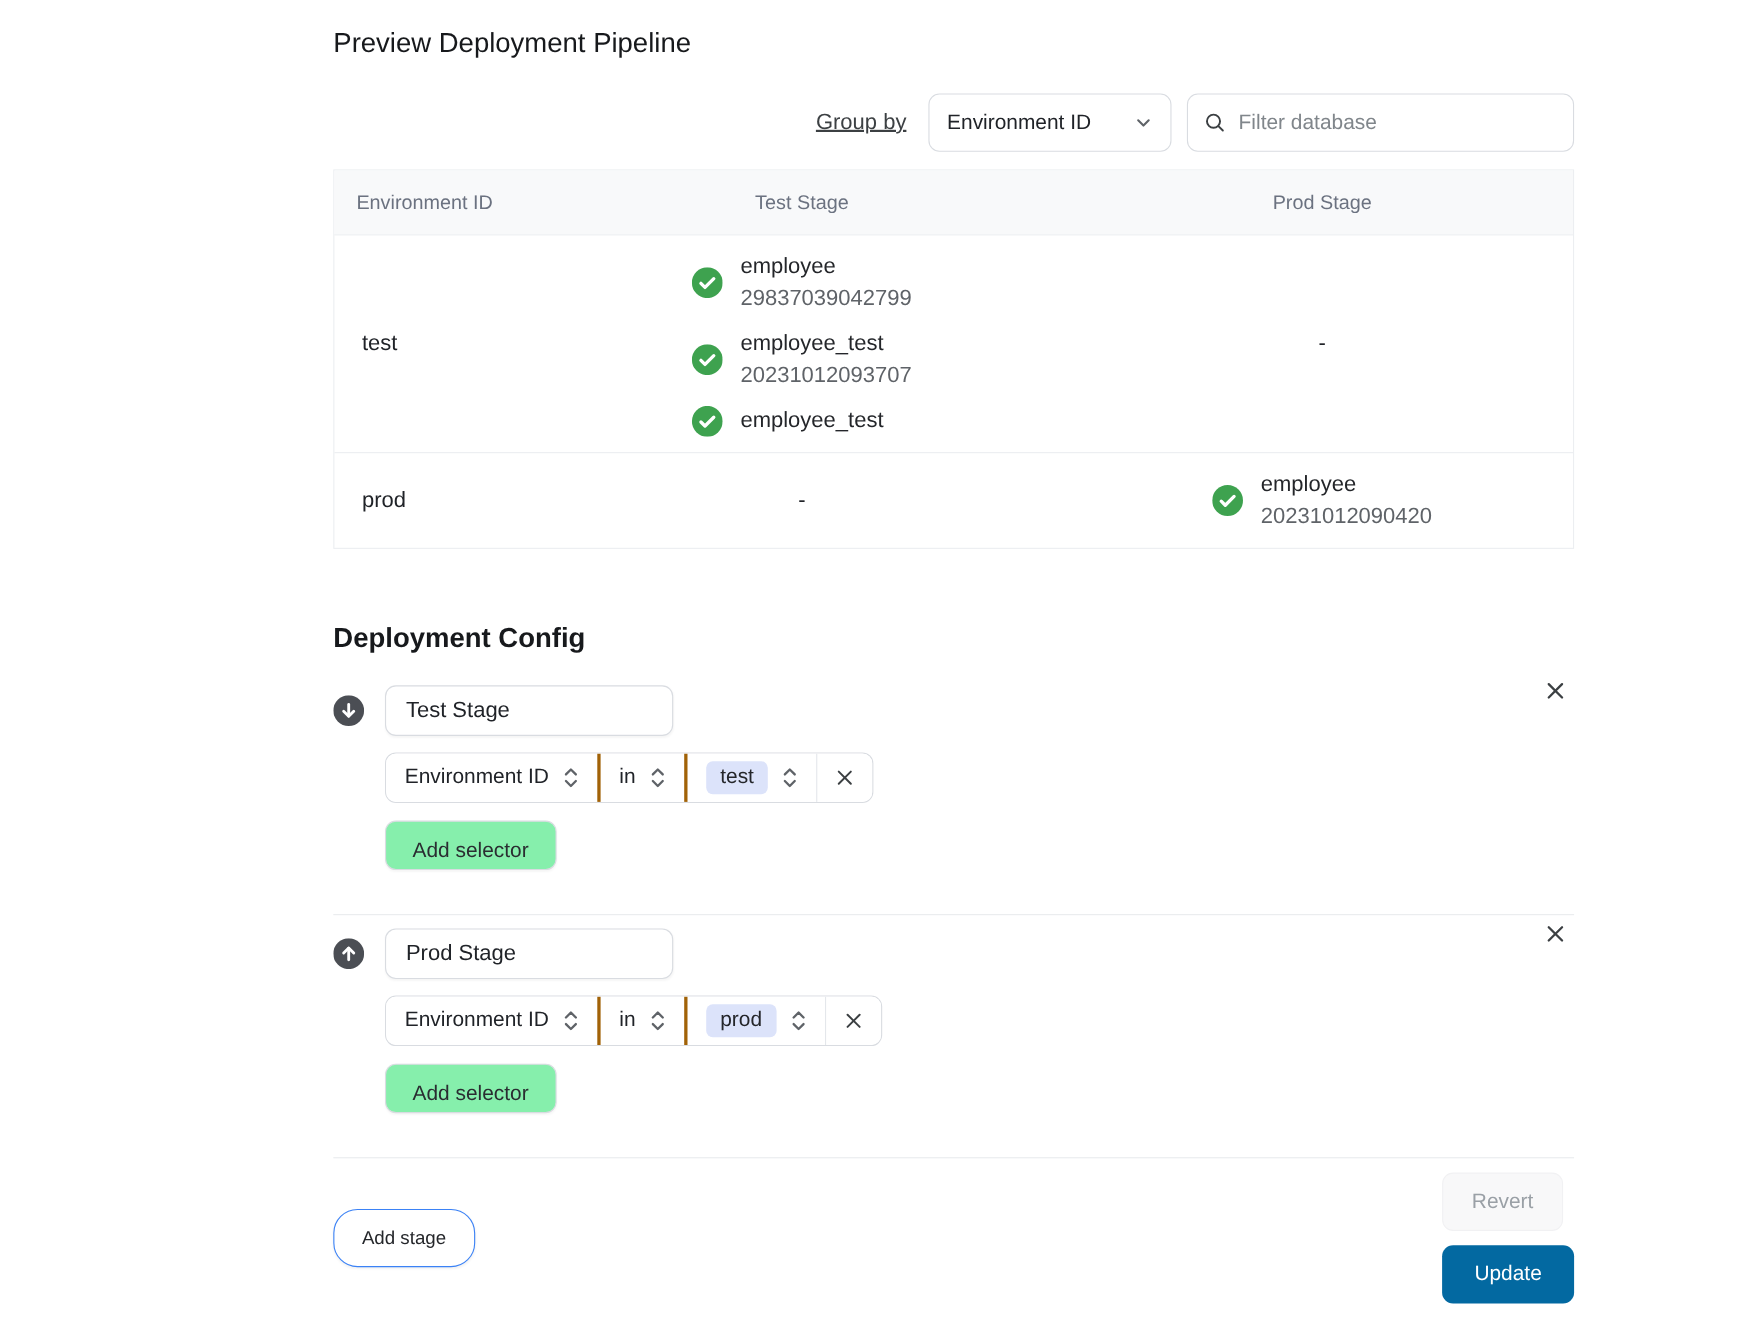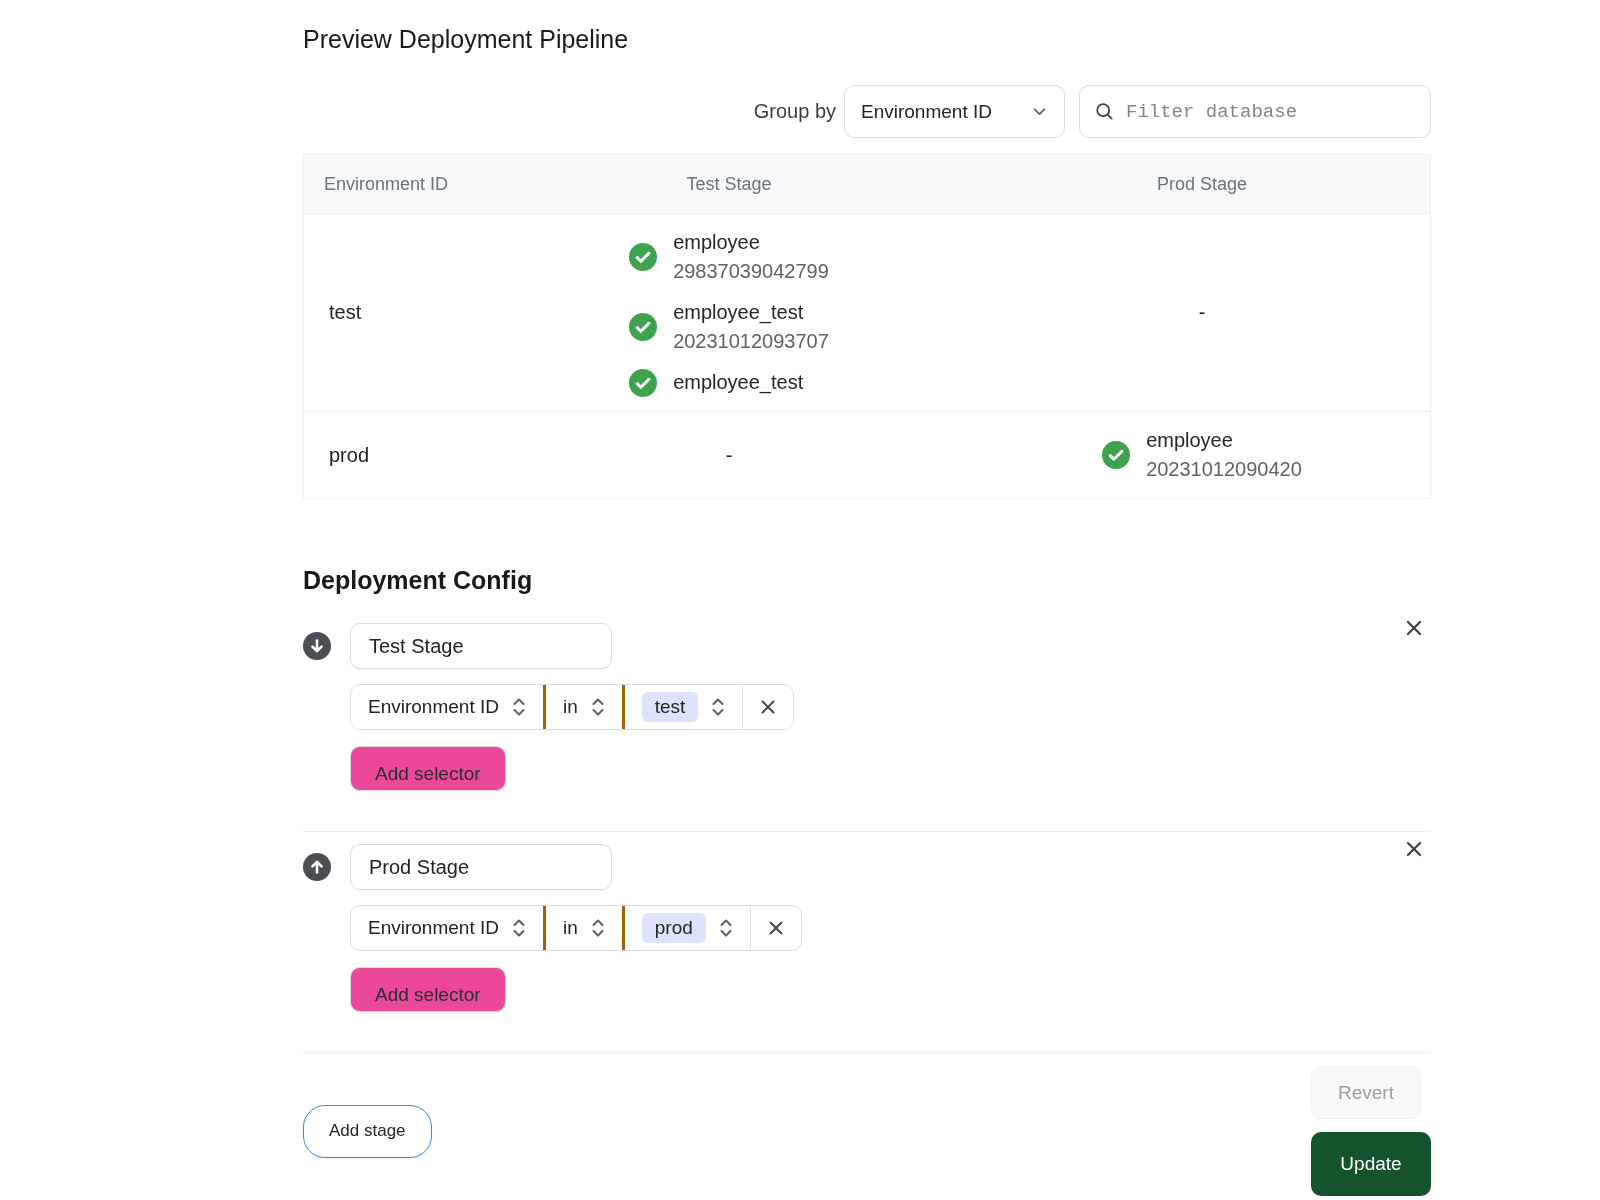--- a/index.html
+++ b/index.html
@@ -4,27 +4,27 @@
 <style>
   * { margin:0; padding:0; box-sizing:border-box; }
   html,body { width:1600px; height:1200px; background:#ffffff; overflow:hidden;
     font-family:"Liberation Sans", sans-serif; color:#202328; }
   .content { margin-left:303px; width:1128px; }
 
   .page-title { padding-top:24px; font-size:25px; line-height:30px; font-weight:400; color:#17191c; }
 
   
   .controls { margin-top:31px; display:flex; justify-content:flex-end; align-items:center; height:53px; }
-  .groupby-label { font-size:20px; color:#3c4043; margin-right:8px; }
+  .groupby-label { font-size:20px; color:#3c4043; margin-right:20px;text-decoration:underline; }
   .select { width:221px; height:53px; border:1px solid #d9dce1; border-radius:10px;
     display:flex; align-items:center; justify-content:space-between; padding:0 16px;
     font-size:19px; color:#202328; cursor:pointer; background:#fff; }
   .search { margin-left:14px; width:352px; height:53px; border:1px solid #d9dce1; border-radius:10px;
     display:flex; align-items:center; padding:0 14px; gap:11px; background:#fff; }
-  .search input { border:none; outline:none; font-size:19px; flex:1; color:#3b82f6; font-family:Liberation Mono, monospace; }
+  .search input { border:none; outline:none; font-size:19px; flex:1; color:#3b82f6; font-family:Liberation Sans, sans-serif; }
   .search input::placeholder { color:#80868b; }
 
   
   .table { margin-top:16px; border:1px solid #eceef1; }
   .thead { display:flex; background:#f8f9fa; height:58px; align-items:center;
     color:#6b7280; font-size:18px; font-weight:500; }
   .col-env { width:250px; padding-left:20px; }
   .col-test { width:350px; display:flex; justify-content:center; }
   .col-prod { flex:1; display:flex; justify-content:center; padding-left:70px; }
   .tr { display:flex; border-top:1px solid #eceef1; align-items:center; padding:14px 0; }
@@ -49,33 +49,33 @@
     width:30px; height:30px; display:flex; align-items:center; justify-content:center; }
   .selector { margin:15px 0 0 47px; display:inline-flex; border:1px solid #d9dce1; border-radius:10px;
     height:46px; align-items:stretch; background:#fff; overflow:hidden; }
   .seg { display:flex; align-items:center; gap:13px; padding:0 17px; font-size:19px; color:#202328;
     border-left:3px solid #a16207; cursor:pointer; background:#fff; }
   .seg.first { border-left:none; }
   .pill { background:#dce3fa; border-radius:6px; padding:4px 13px; font-size:19px; color:#24262a; }
   .seg-remove { border-left:1px solid #e4e7eb; padding:0 15px; display:flex; align-items:center;
     background:#fff; cursor:pointer; border-top:none; border-right:none; border-bottom:none; }
   .add-selector { margin:16px 0 0 47px; height:45px; padding:16px 24px; border:1px solid #d9dce1;
-    border-radius:10px; background:#ec4899; font-size:19px; color:#2a2d31; cursor:pointer;
+    border-radius:10px; background:#86efac; font-size:19px; color:#2a2d31; cursor:pointer;
     font-family:inherit; box-shadow:0 1px 2px rgba(0,0,0,.04); }
   .hr { margin-top:40px; border-top:1px solid #e9ebee; height:0; }
 
   
   .actions { display:flex; align-items:center; margin-top:13px; }
   .btn-add-stage { height:53px; padding:0 25px; border:1px solid #3b82f6; border-radius:22px;
     background:#fff; font-size:17px; color:#24262a; cursor:pointer; font-family:inherit;
     box-shadow:0 1px 2px rgba(0,0,0,.05); }
   .right-btns { margin-left:auto; display:flex; gap:13px;flex-direction:column; }
   .btn-revert { height:53px; width:110px; background:#f8f8f9; border:1px solid #f1f1f3; border-radius:10px;
     color:#9aa0a6; font-size:19px; font-family:inherit; cursor:default; }
-  .btn-update { height:64px; width:120px; background:#14532d; border:none; border-radius:10px;
+  .btn-update { height:53px; width:120px; background:#0369a1; border:none; border-radius:10px;
     color:#ffffff; font-size:19px; font-family:inherit; cursor:pointer; }
   .hr-bottom { margin-top:52px; }
 </style>
 </head>
 <body>
 
 <div class="content">
 
   <h1 class="page-title">Preview Deployment Pipeline</h1>
 

